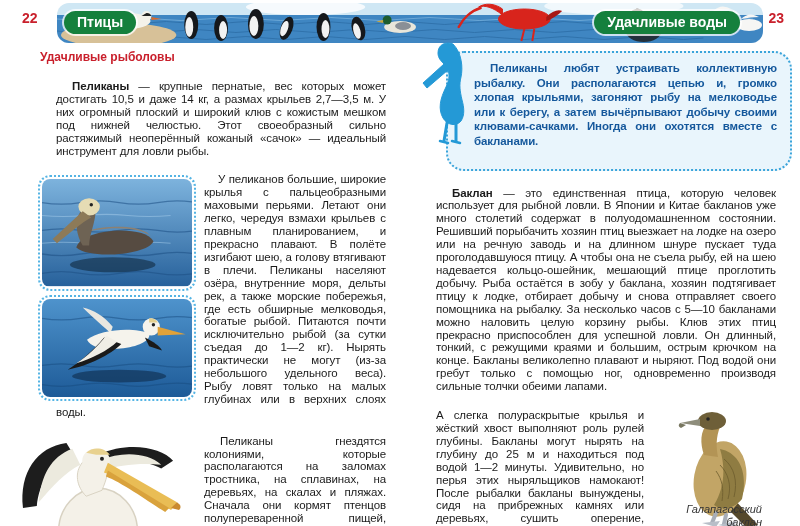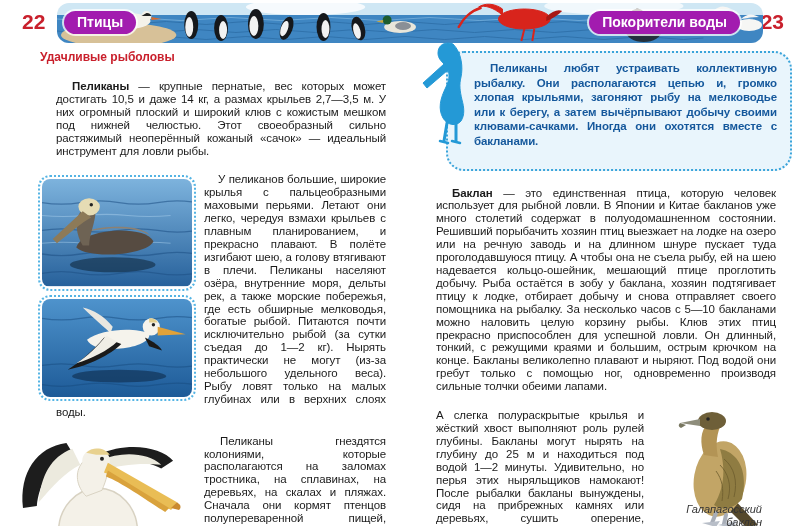--- a/index.html
+++ b/index.html
@@ -1,24 +1,24 @@
 <!DOCTYPE html>
 <html><head>
 <meta charset="utf-8">
 <style>
   html,body{margin:0;padding:0;background:#ffffff;}
   .spread{position:relative;width:800px;height:526px;overflow:hidden;
           font-family:"Liberation Sans",sans-serif;background:#fff;color:#1b1b1b;}
   
-  .pagenum{position:absolute;top:10px;font-size:21px;font-weight:bold;color:#c9202c;}
+  .pagenum{position:absolute;top:10px;font-size:14px;font-weight:bold;color:#c9202c;}
   .pagenum.left{left:22px;}
   .pagenum.right{right:16px;text-align:center;}
   .strip{position:absolute;left:57px;top:3px;width:706px;height:40px;border-radius:12px;overflow:hidden;}
   .strip svg{display:block;width:100%;height:100%;}
-  .tab{position:absolute;top:11px;background:#a21caf;color:#fff;font-weight:bold;font-size:14px;
+  .tab{position:absolute;top:11px;background:#15803d;color:#fff;font-weight:bold;font-size:14px;
        padding:3px 13px 4px;border-radius:14px;box-shadow:0 0 0 2px rgba(255,255,255,.75);white-space:nowrap;}
   .tab.left{left:64px;}
   .tab.right{right:60px;}
   
   .col-left{position:absolute;left:40px;top:50px;width:362px;}
   .col-right{position:absolute;left:420px;top:47px;width:372px;}
   h2.head{margin:0 0 5px;font-size:12px;color:#c9202c;font-weight:bold;}
   p.txt{margin:16px;font-size:11.5px;line-height:12.9px;text-align:justify;letter-spacing:-0.1px;}
   p.indent{text-indent:16px;}
   b.lead{font-weight:bold;}
@@ -122,21 +122,21 @@
       <g fill="#f6f6f4">
         <ellipse cx="668" cy="14" rx="14" ry="6"></ellipse>
         <path d="M660,8 q8,-8 18,-2 q-8,0 -18,2 z"></path>
         <ellipse cx="696" cy="22" rx="13" ry="6"></ellipse>
         <path d="M688,16 q8,-8 18,-2 q-8,0 -18,2 z"></path>
       </g>
     </svg>
   </div>
 
   <div class="tab left">Птицы</div>
-  <div class="tab right">Покорители воды</div>
+  <div class="tab right">Удачливые воды</div>
 
   <div class="col-left">
     <h2 class="head">Удачливые рыболовы</h2>
 
     <p class="txt indent"><b class="lead">Пеликаны</b><span> — крупные пернатые, вес которых может достигать 10,5 и даже 14 кг, а размах крыльев 2,7—3,5 м. У них огромный плоский и широкий клюв с кожистым мешком под нижней челюстью. Этот своеобразный сильно растяжимый неоперённый кожаный «сачок» — идеальный инструмент для ловли рыбы.</span></p>
 
     <div class="photos">
       <div class="photo">
         <svg viewBox="0 0 140 100">
           <defs>

